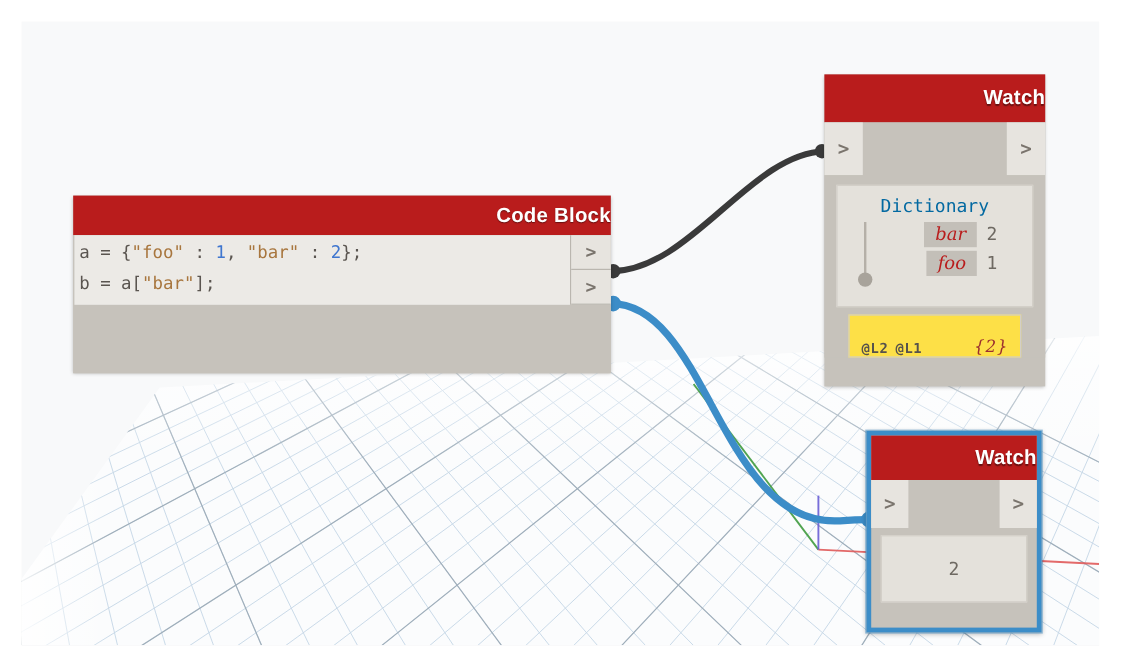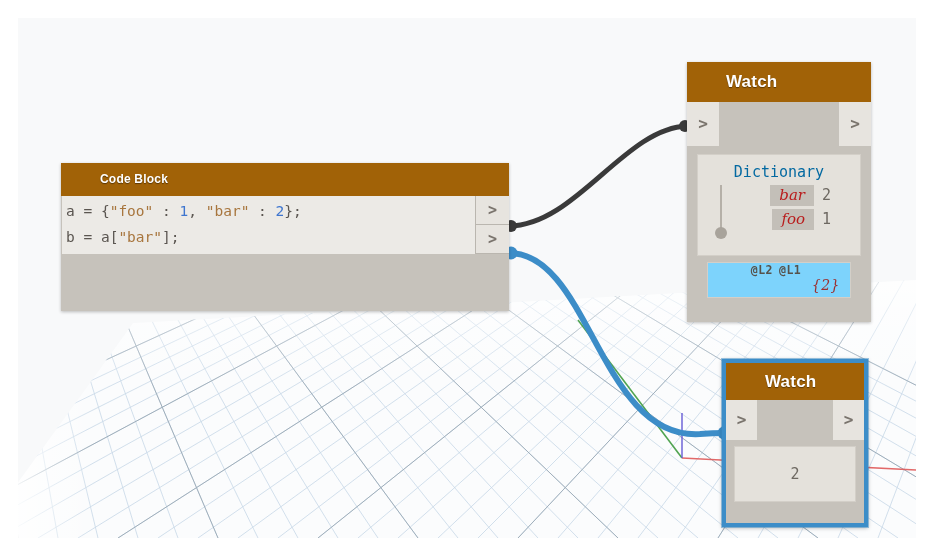--- a/index.html
+++ b/index.html
@@ -57,43 +57,43 @@
     box-shadow: 0 1px 3px rgba(0,0,0,0.25);
   }
 
   .node.selected {
     border: 4px solid #3c8dc8;
     background: #c6c2bb;
     box-shadow: 0 0 0 1px rgba(60,141,200,0.5), 0 1px 4px rgba(0,0,0,0.3);
   }
 
   .node-header {
-    background: #a16207;
+    background: #b91c1c;
     color: #ffffff;
-    text-align: left;
+    text-align: right;
     font-weight: bold;
     font-family: "Liberation Sans", sans-serif;
     letter-spacing: 0.2px;
     text-shadow: 0 1px 1px rgba(0,0,0,0.45);
     user-select: none;
     padding-left: 39px;
   }
 
   
   #codeblock {
     left: 61px;
     top: 163px;
     width: 448px;
     height: 148px;
   }
 
   #codeblock .node-header {
     height: 33px;
     line-height: 33px;
-    font-size: 12px;
+    font-size: 17px;
   }
 
   .cb-body {
     position: relative;
     height: 115px;
     background: #c6c2bb;
   }
 
   .cb-code {
     position: absolute;
@@ -251,27 +251,26 @@
     font-size: 15px;
     margin-left: 8px;
     min-width: 12px;
     text-align: left;
   }
 
   .watch-footer {
     position: relative;
     margin: 6px 10px 0 10px;
     height: 36px;
-    background: #7dd3fc;
+    background: #fde047;
     border: 1px solid #d3cfc8;
     box-sizing: border-box;
     display: flex;
-    align-items: center;
+    align-items: flex-end;
     padding: 0 10px;
-    flex-direction: column;
   }
 
   .level-tags {
     font-family: "DejaVu Sans Mono", "Liberation Mono", monospace;
     font-size: 11.5px;
     font-weight: bold;
     color: #56524c;
     letter-spacing: 0.5px;
   }
 

